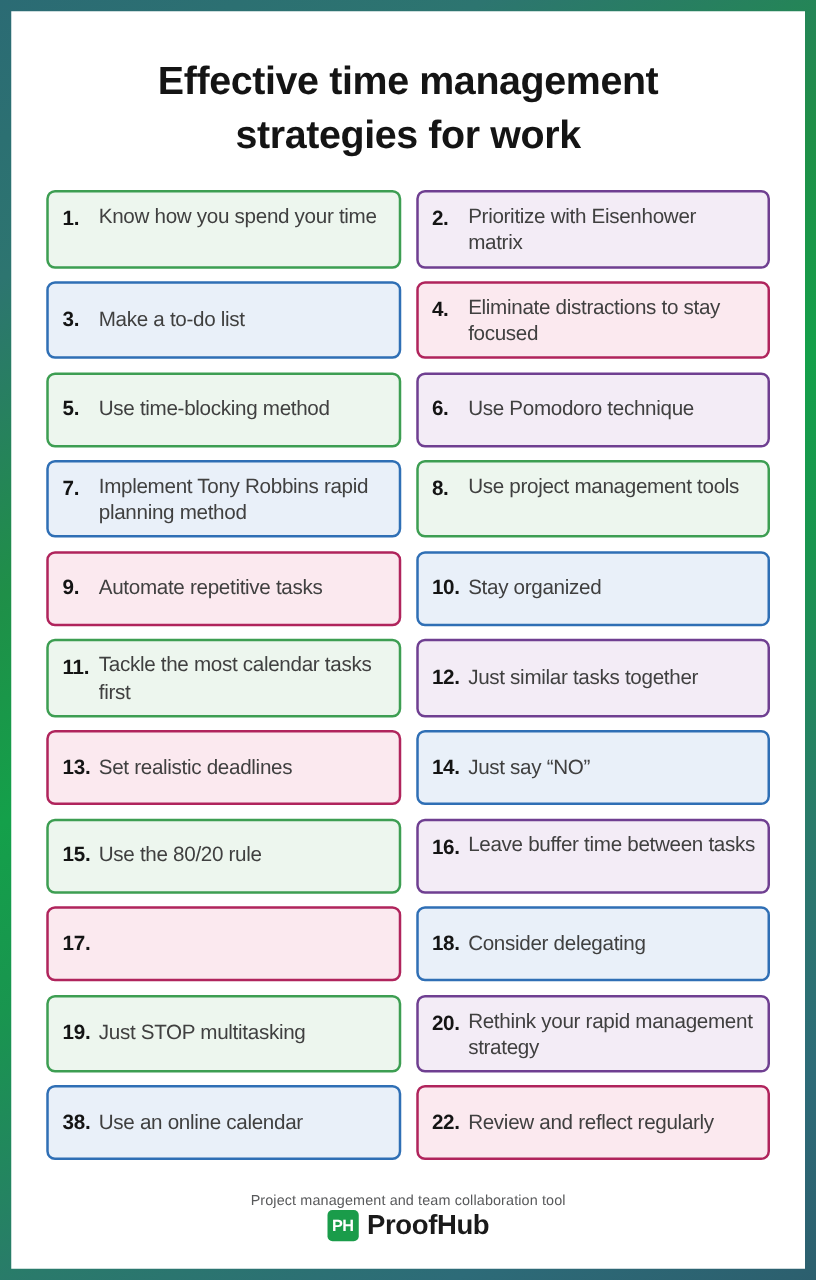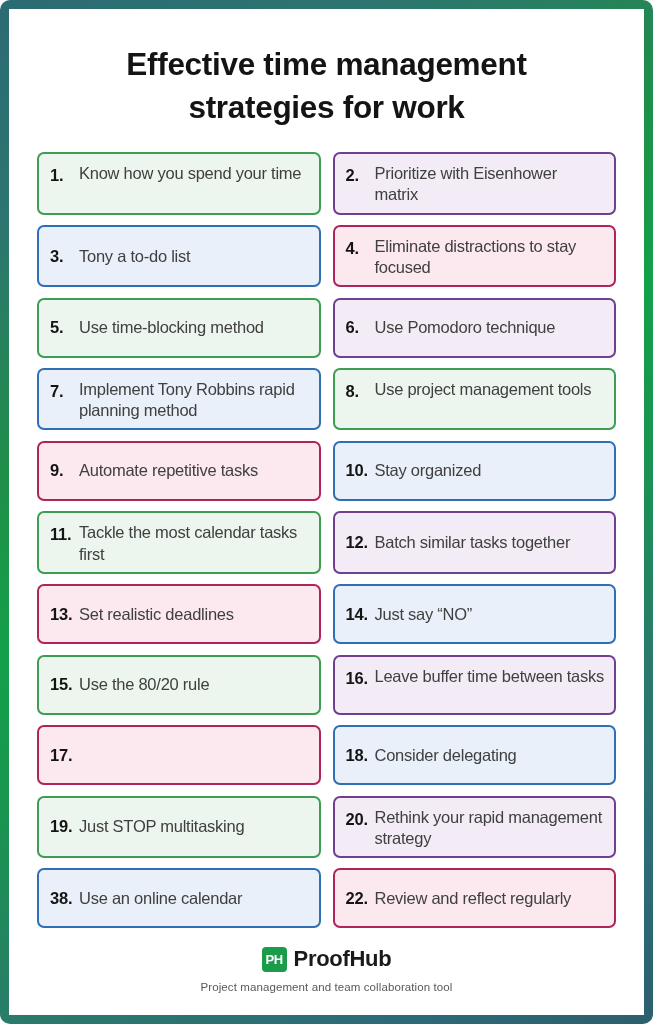--- a/index.html
+++ b/index.html
@@ -22,21 +22,20 @@
     padding: 9px;
     background: linear-gradient(150deg,
         #2b6b74 0%,
         #2d7570 16%,
         #1f8f48 34%,
         #14a04a 47%,
         #19954f 58%,
         #2a7a6b 74%,
         #2d6b78 88%,
         #2c5f6e 100%);
-    border-radius: 10px;
   }
 
   #sheet {
     position: relative;
     width: 100%;
     height: 100%;
     background: #ffffff;
     padding: 26px 28px 0 28px;
     display: flex;
     flex-direction: column;
@@ -155,21 +154,21 @@
         <div class="card c-green two-line">
           <span class="num">1.</span>
           <span class="txt">Know how you spend your time</span>
         </div>
         <div class="card c-purple two-line">
           <span class="num">2.</span>
           <span class="txt">Prioritize with Eisenhower matrix</span>
         </div>
         <div class="card c-blue">
           <span class="num">3.</span>
-          <span class="txt">Tony a to-do list</span>
+          <span class="txt">Make a to-do list</span>
         </div>
         <div class="card c-crimson two-line">
           <span class="num">4.</span>
           <span class="txt">Eliminate distractions to stay focused</span>
         </div>
         <div class="card c-green">
           <span class="num">5.</span>
           <span class="txt">Use time-blocking method</span>
         </div>
         <div class="card c-purple">
@@ -191,21 +190,21 @@
         <div class="card c-blue">
           <span class="num">10.</span>
           <span class="txt">Stay organized</span>
         </div>
         <div class="card c-green two-line">
           <span class="num">11.</span>
           <span class="txt">Tackle the most calendar tasks first</span>
         </div>
         <div class="card c-purple">
           <span class="num">12.</span>
-          <span class="txt">Batch similar tasks together</span>
+          <span class="txt">Just similar tasks together</span>
         </div>
         <div class="card c-crimson">
           <span class="num">13.</span>
           <span class="txt">Set realistic deadlines</span>
         </div>
         <div class="card c-blue">
           <span class="num">14.</span>
           <span class="txt">Just say “NO”</span>
         </div>
         <div class="card c-green">
@@ -235,21 +234,21 @@
           <span class="num">38.</span>
           <span class="txt">Use an online calendar</span>
         </div>
         <div class="card c-crimson">
           <span class="num">22.</span>
           <span class="txt">Review and reflect regularly</span>
         </div>
       </div>
 
     <div id="footer">
+      <div id="tagline">Project management and team collaboration tool</div>
       <div id="brand">
         <span id="logo-mark">PH</span>
         <span id="brand-name">ProofHub</span>
       </div>
-      <div id="tagline">Project management and team collaboration tool</div>
     </div>
 
   </div>
 </div>
 
 </body></html>

